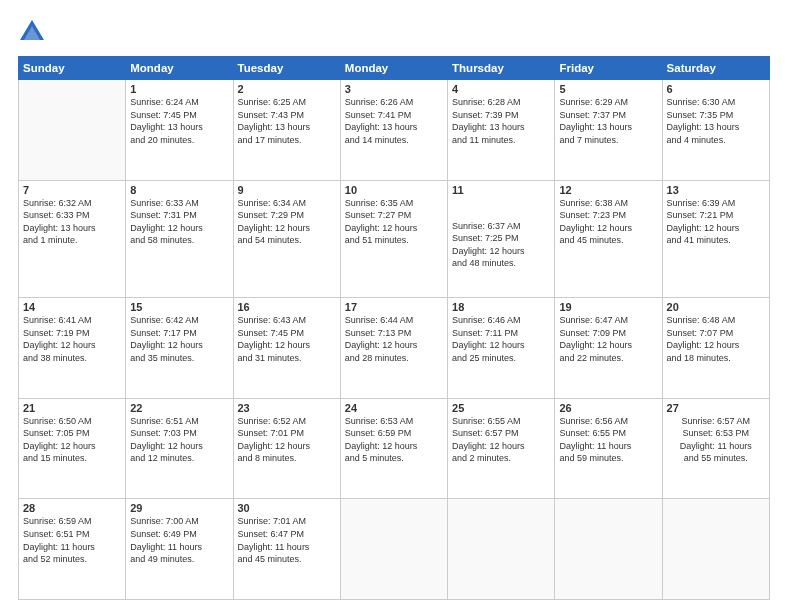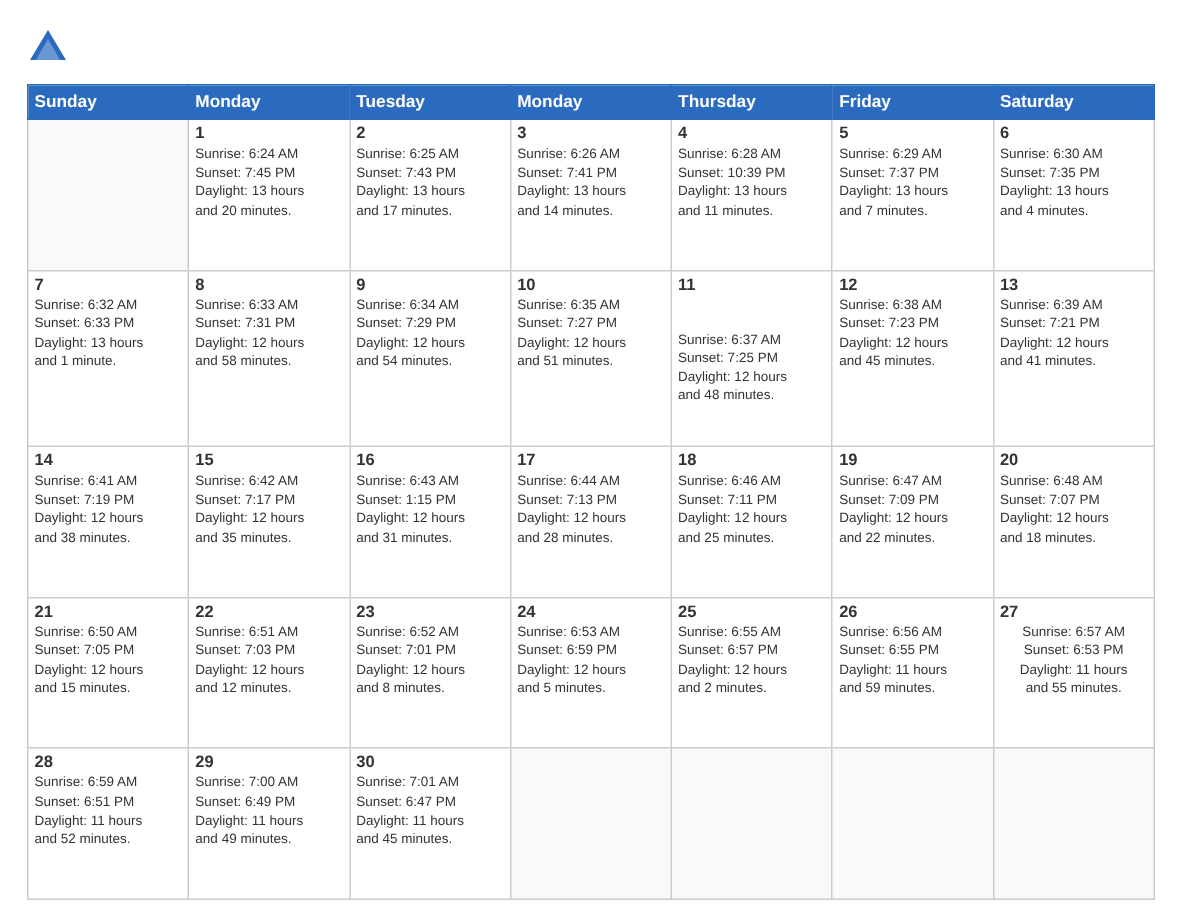--- a/index.html
+++ b/index.html
@@ -152,21 +152,21 @@
           <td>
             <div class="day-number">3</div>
             <div class="day-info" style="white-space: pre-line;">Sunrise: 6:26 AM
 Sunset: 7:41 PM
 Daylight: 13 hours
 and 14 minutes.</div>
           </td>
           <td>
             <div class="day-number">4</div>
             <div class="day-info" style="white-space: pre-line;">Sunrise: 6:28 AM
-Sunset: 10:39 PM
+Sunset: 7:39 PM
 Daylight: 13 hours
 and 11 minutes.</div>
           </td>
           <td>
             <div class="day-number">5</div>
             <div class="day-info" style="white-space: pre-line;">Sunrise: 6:29 AM
 Sunset: 7:37 PM
 Daylight: 13 hours
 and 7 minutes.</div>
           </td>
@@ -240,21 +240,21 @@
           <td>
             <div class="day-number">15</div>
             <div class="day-info" style="white-space: pre-line;">Sunrise: 6:42 AM
 Sunset: 7:17 PM
 Daylight: 12 hours
 and 35 minutes.</div>
           </td>
           <td>
             <div class="day-number">16</div>
             <div class="day-info" style="white-space: pre-line;">Sunrise: 6:43 AM
-Sunset: 1:15 PM
+Sunset: 7:45 PM
 Daylight: 12 hours
 and 31 minutes.</div>
           </td>
           <td>
             <div class="day-number">17</div>
             <div class="day-info" style="white-space: pre-line;">Sunrise: 6:44 AM
 Sunset: 7:13 PM
 Daylight: 12 hours
 and 28 minutes.</div>
           </td>

